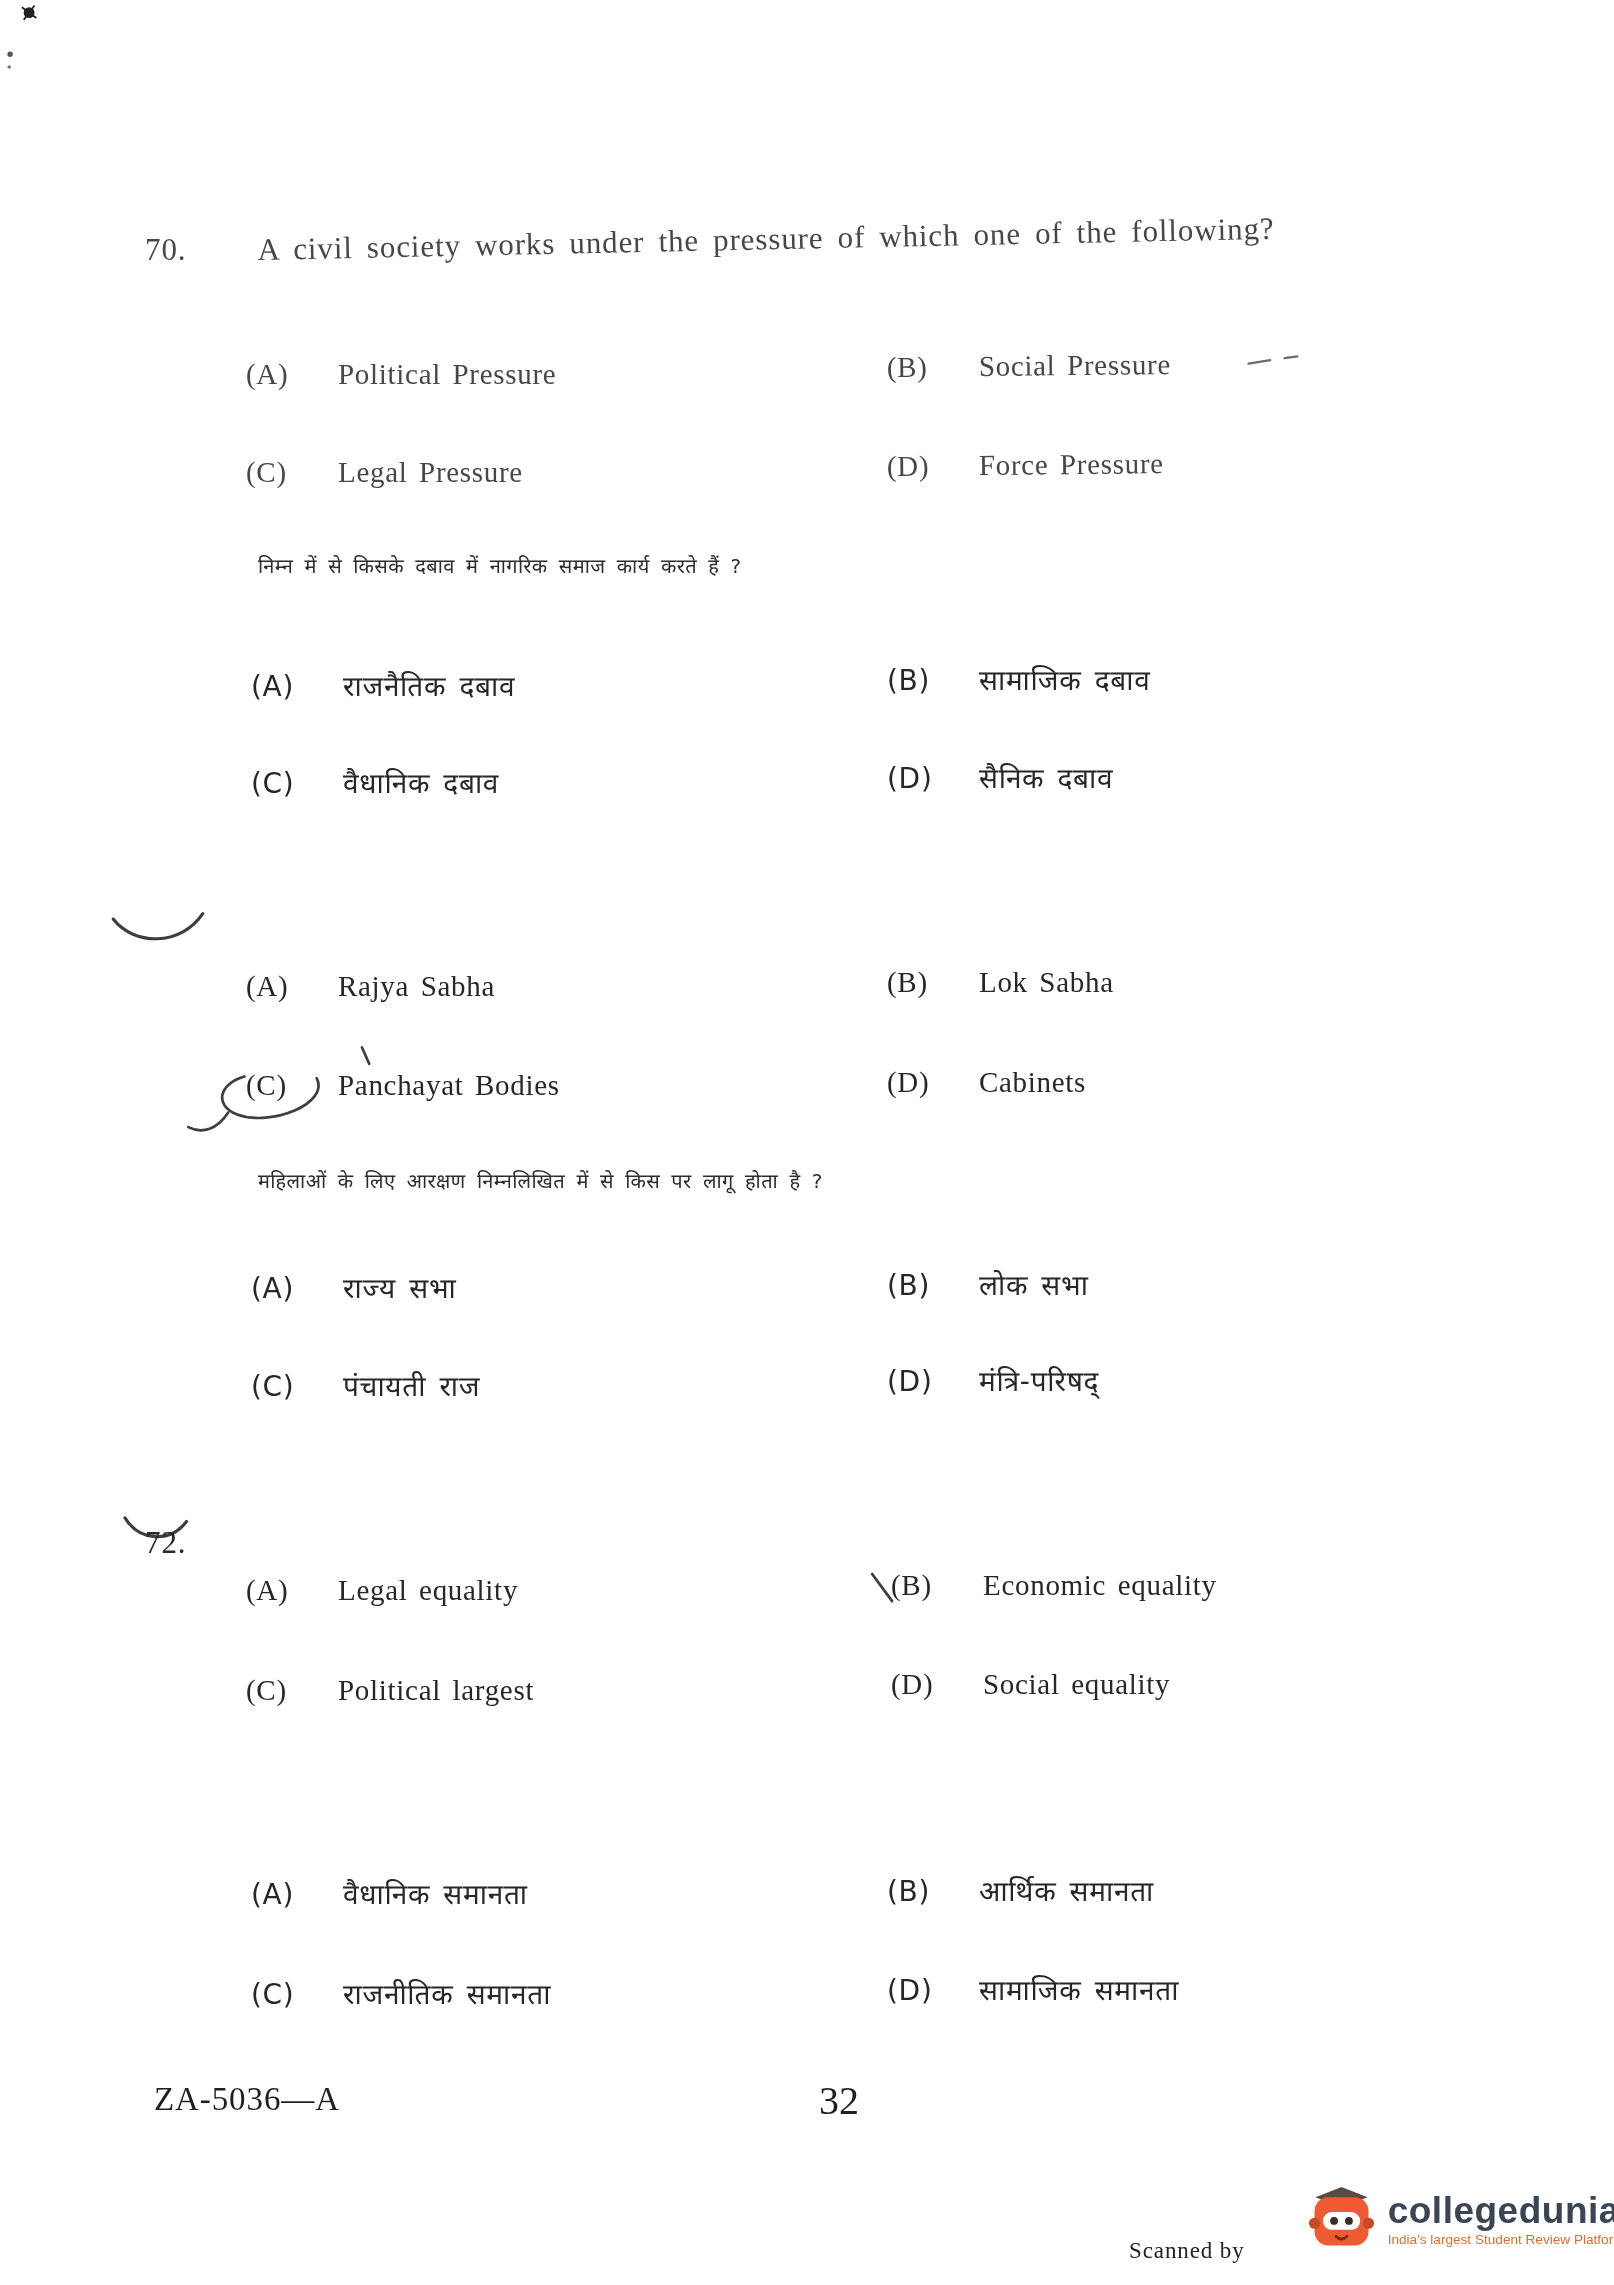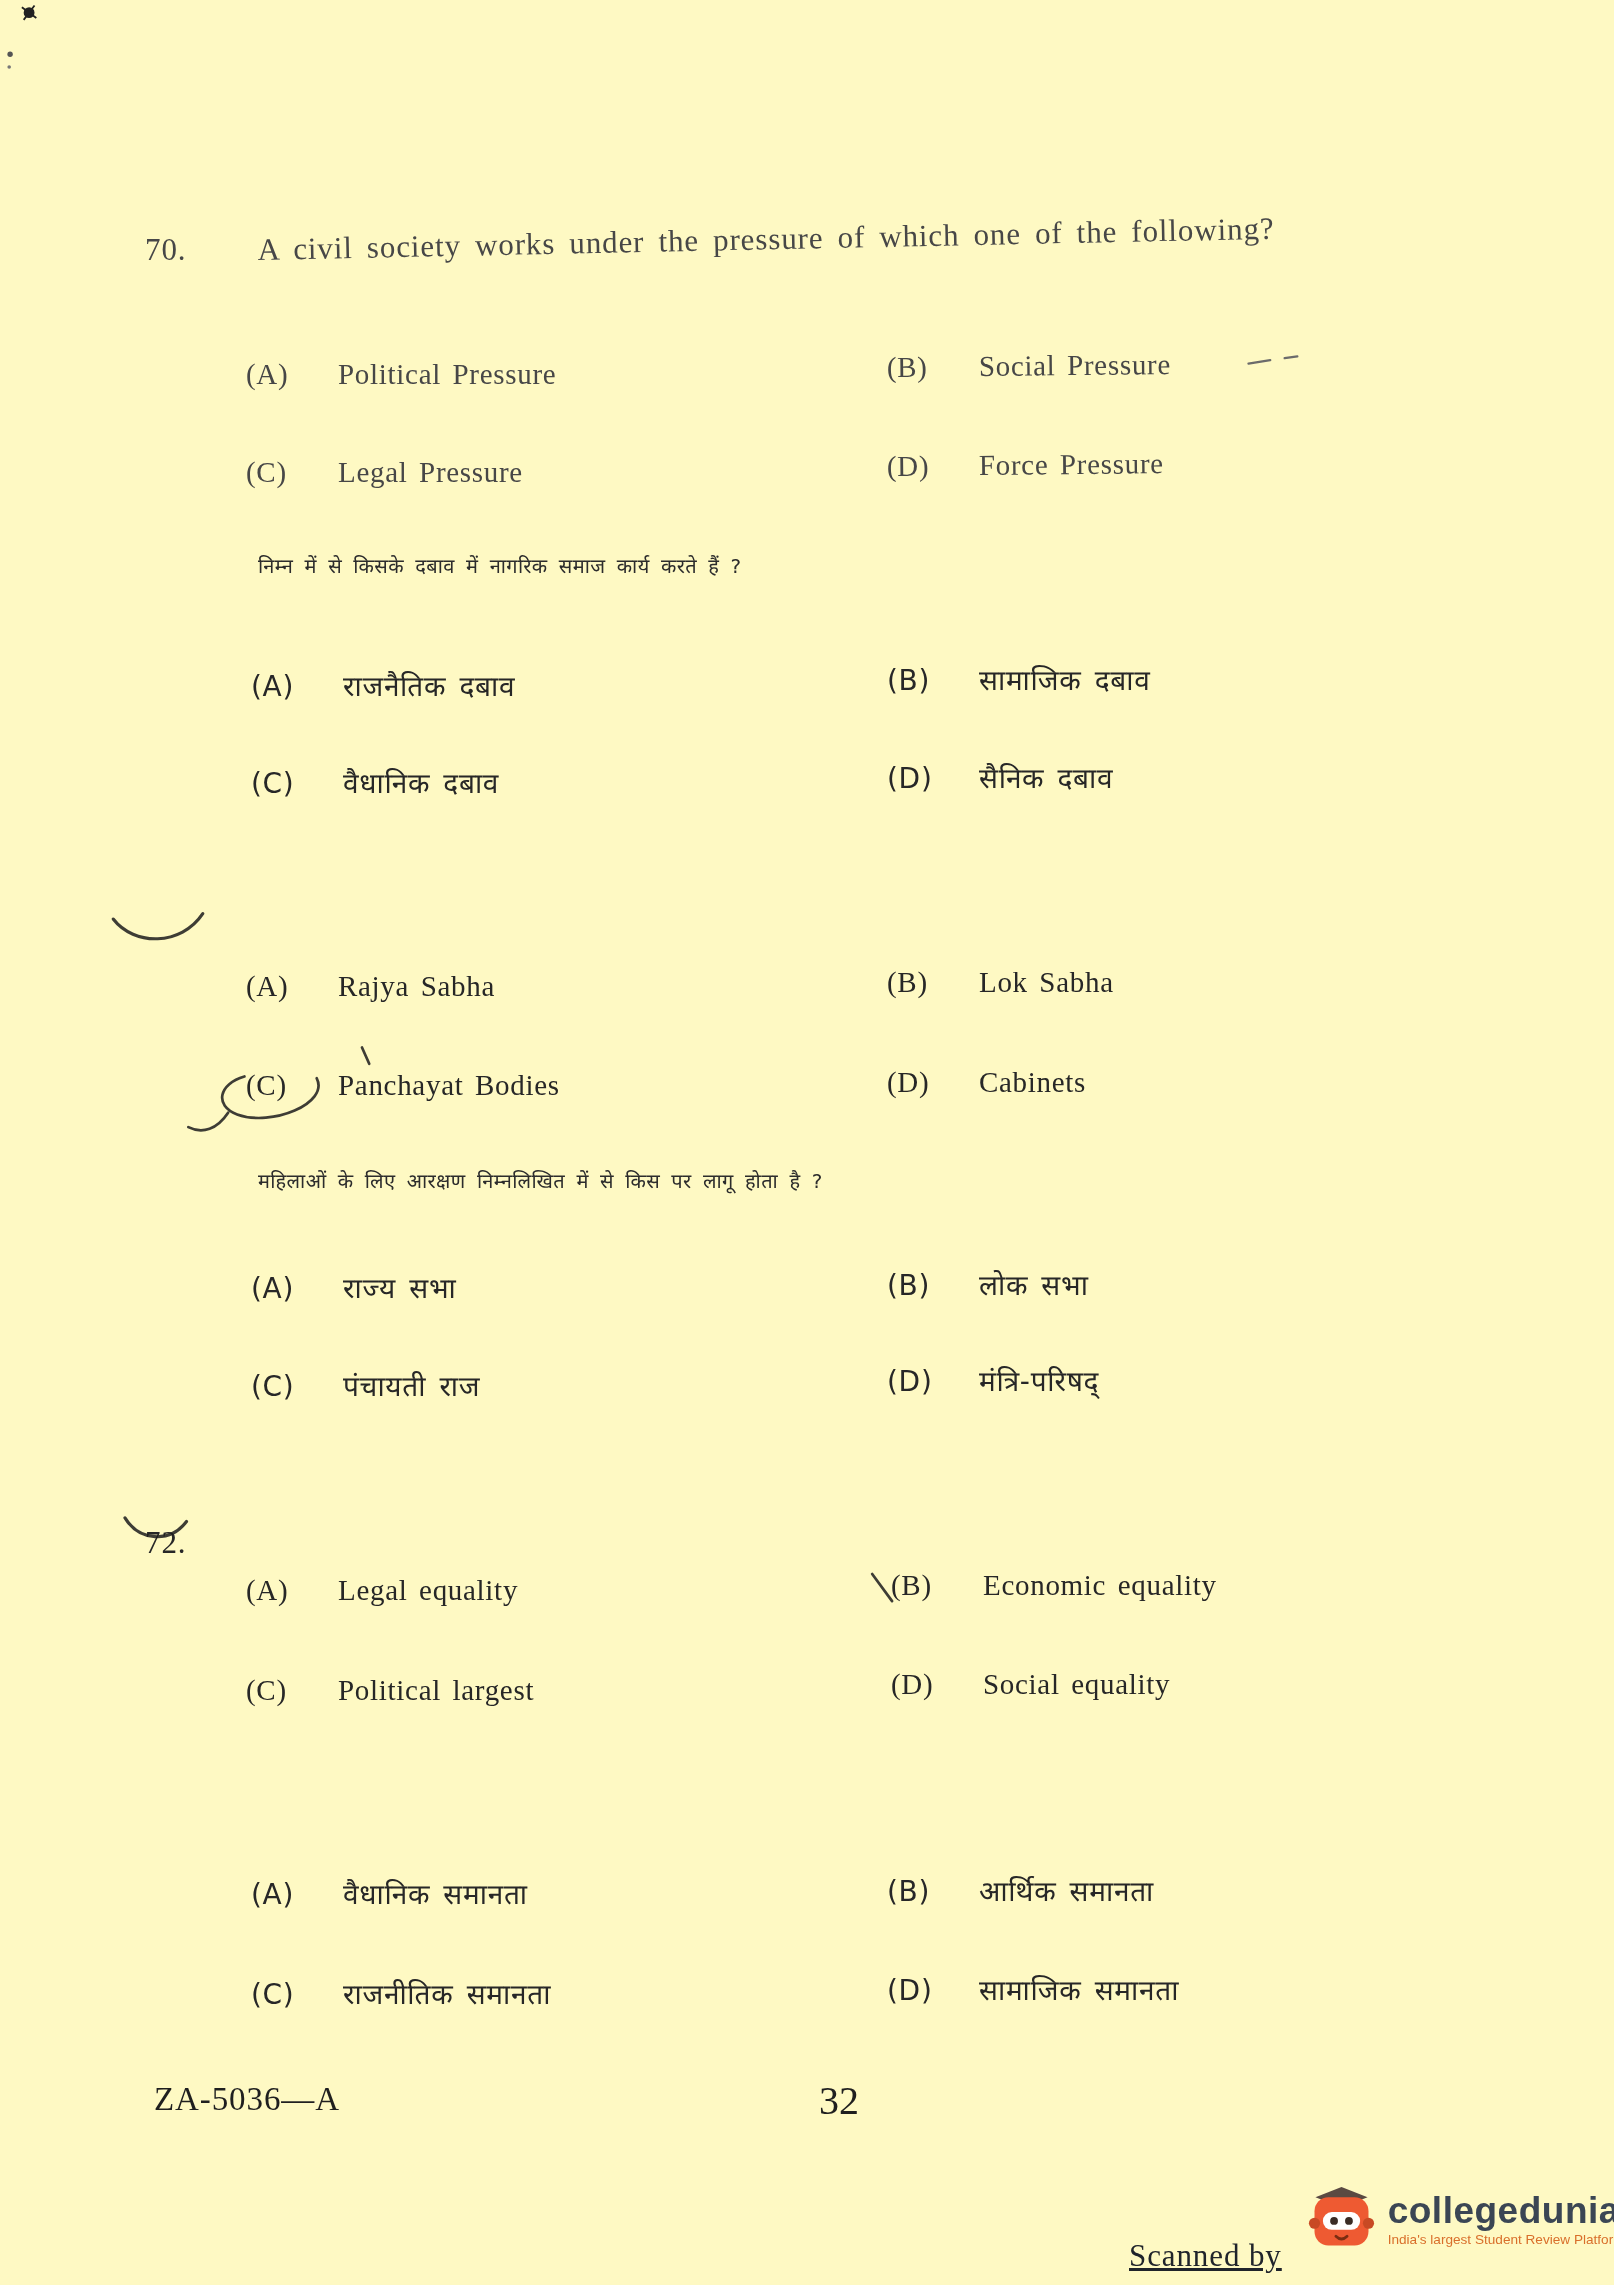--- a/index.html
+++ b/index.html
@@ -1,19 +1,19 @@
 <!DOCTYPE html>
 <html style="font-size:14.5px"><head>
 <meta charset="utf-8">
 <style>
   html,body{margin:0;padding:0;background:#e8e8e6;}
   .page{
     position:relative;
     width:1615px;height:2285px;
-    background:#fef9c3;
+    background:#ffffff;
     font-family:"Liberation Serif","DejaVu Serif",serif;
     color:#272727;
     overflow:hidden;
     margin:0 auto;
   }
   .abs{position:absolute;white-space:nowrap;}
   
   .q{display:flex;align-items:baseline;font-size:31px;letter-spacing:0.9px;word-spacing:5.4px;}
   .qnum{width:113px;flex:0 0 auto;font-size:31px;}
   .qtext{font-size:31px;}
@@ -22,21 +22,21 @@
   
   .opt{display:flex;align-items:baseline;font-size:29px;letter-spacing:0.7px;word-spacing:3.6px;}
   .opt .lab{width:92px;flex:0 0 auto;}
   .faded{color:#474747;}
   
   .hindi{font-family:"DejaVu Sans","Liberation Sans",sans-serif;font-size:20px;letter-spacing:0.4px;word-spacing:4.5px;color:#2c2c2c;}
   .opt.hi{font-family:"DejaVu Sans","Liberation Sans",sans-serif;font-size:28px;}
   
   .code{font-size:33px;letter-spacing:0.9px;color:#1f1f1f;}
   .pagenum{font-size:40px;color:#1f1f1f;}
-  .scanned{font-size:31px;color:#20242b;letter-spacing:0.9px;text-decoration:underline;}
+  .scanned{font-size:23px;color:#20242b;letter-spacing:0.9px;}
   .logo{display:flex;align-items:center;gap:12.7px;}
   .mascot{width:67px;height:67px;flex:0 0 auto;}
   .brandname{font-family:"Liberation Sans",sans-serif;font-weight:700;font-size:37px;color:#3b4654;letter-spacing:0.5px;line-height:1;}
   .tagline{font-family:"Liberation Sans",sans-serif;font-size:13.6px;color:#d96f2b;margin-top:3.6px;}
   .ink{position:absolute;top:0;left:0;pointer-events:none;}
 </style>
 </head>
 <body>
 
 <div class="page">

